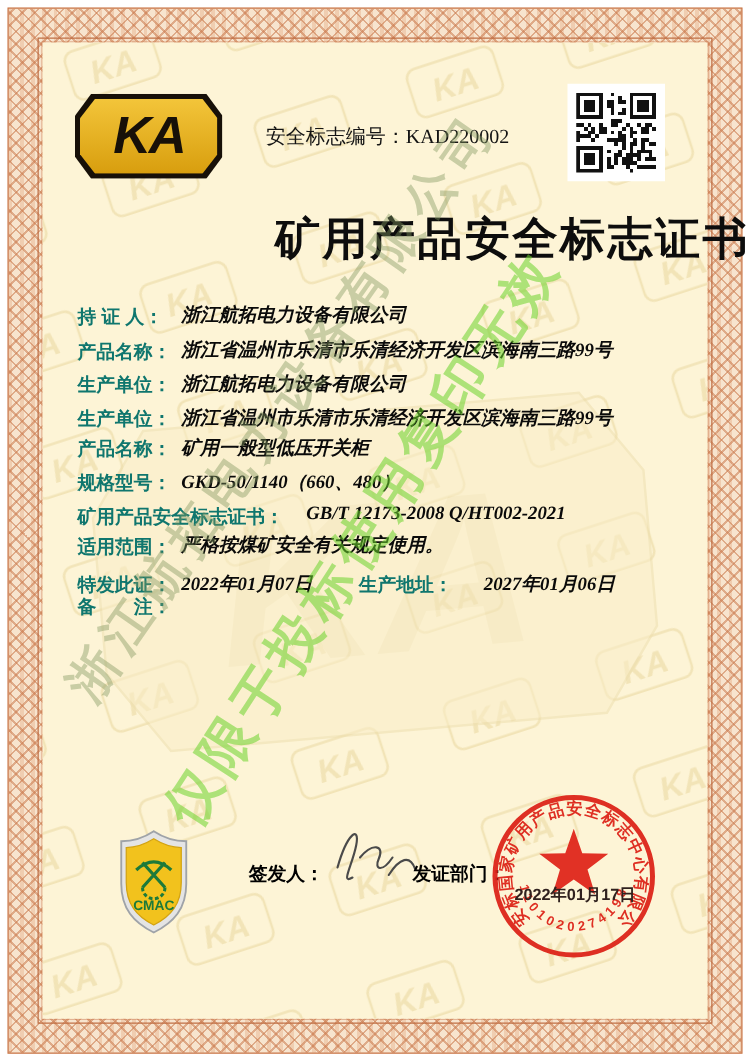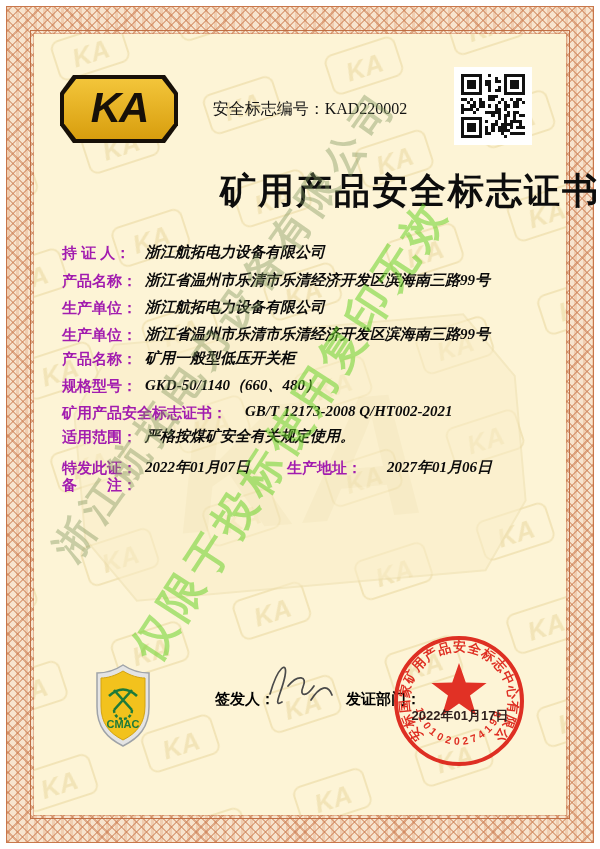--- a/index.html
+++ b/index.html
@@ -26,33 +26,33 @@
     display:flex;align-items:center;justify-content:center;}
   .ka-logo .kat{font:italic 900 42px "Liberation Sans",sans-serif;color:#171008;letter-spacing:-2px;transform:translateY(-1px);}
   .mark-line{left:160px;top:99px;width:300px;text-align:center;
     font:16px "Liberation Serif",serif;color:#141414;}
   .qr-box{left:454px;top:67px;width:78px;height:78px;background:#fff;padding:0;}
   .qr-box svg{position:absolute;left:7px;top:7px;}
   
   .title{left:0;top:167px;width:600px;text-align:right;
     font:800 36px "Liberation Sans",sans-serif;color:#0d0d0d;letter-spacing:2px;}
   
-  .lab{position:absolute;left:62px;font:bold 15px "Liberation Sans",sans-serif;color:#a21caf;white-space:nowrap;text-align:center;}
+  .lab{position:absolute;left:62px;font:bold 15px "Liberation Sans",sans-serif;color:#0f766e;white-space:nowrap;text-align:center;}
   .val{position:absolute;left:145px;font:italic bold 15px "Liberation Serif",serif;color:#0a0a0a;white-space:nowrap;}
   .val.wide{left:245px;}
   .statement{left:60px;top:568px;width:482px;text-align:justify;text-indent:2em;
     font:italic bold 14px "Liberation Serif",serif;color:#0a0a0a;line-height:18.5px;}
   
   .wm{white-space:nowrap;pointer-events:none;font-weight:bold;}
   .wm-company{left:225px;top:325px;font-size:40px;letter-spacing:7px;color:rgba(128,150,96,.42);
     transform:translate(-50%,-50%) rotate(-55deg);font-family:"Liberation Serif",serif;}
   .wm-green{left:290px;top:430px;font-size:44px;letter-spacing:5px;color:rgba(108,211,43,.55);
     transform:translate(-50%,-50%) rotate(-57deg);font-family:"Liberation Serif",serif;}
   
-  .foot-lab{position:absolute;font:bold 15px "Liberation Sans",sans-serif;color:#000;white-space:nowrap;margin-left:16px;}
+  .foot-lab{position:absolute;font:bold 15px "Liberation Sans",sans-serif;color:#000;white-space:nowrap;}
   .stamp-date{left:400px;top:707px;width:120px;text-align:center;
     font:bold 13px "Liberation Sans",sans-serif;color:#30211e;z-index:5;}
 </style>
 </head>
 <body>
 
 <div class="page">
 
   <div class="frame-lace"></div>
   <div class="frame-line"></div>

